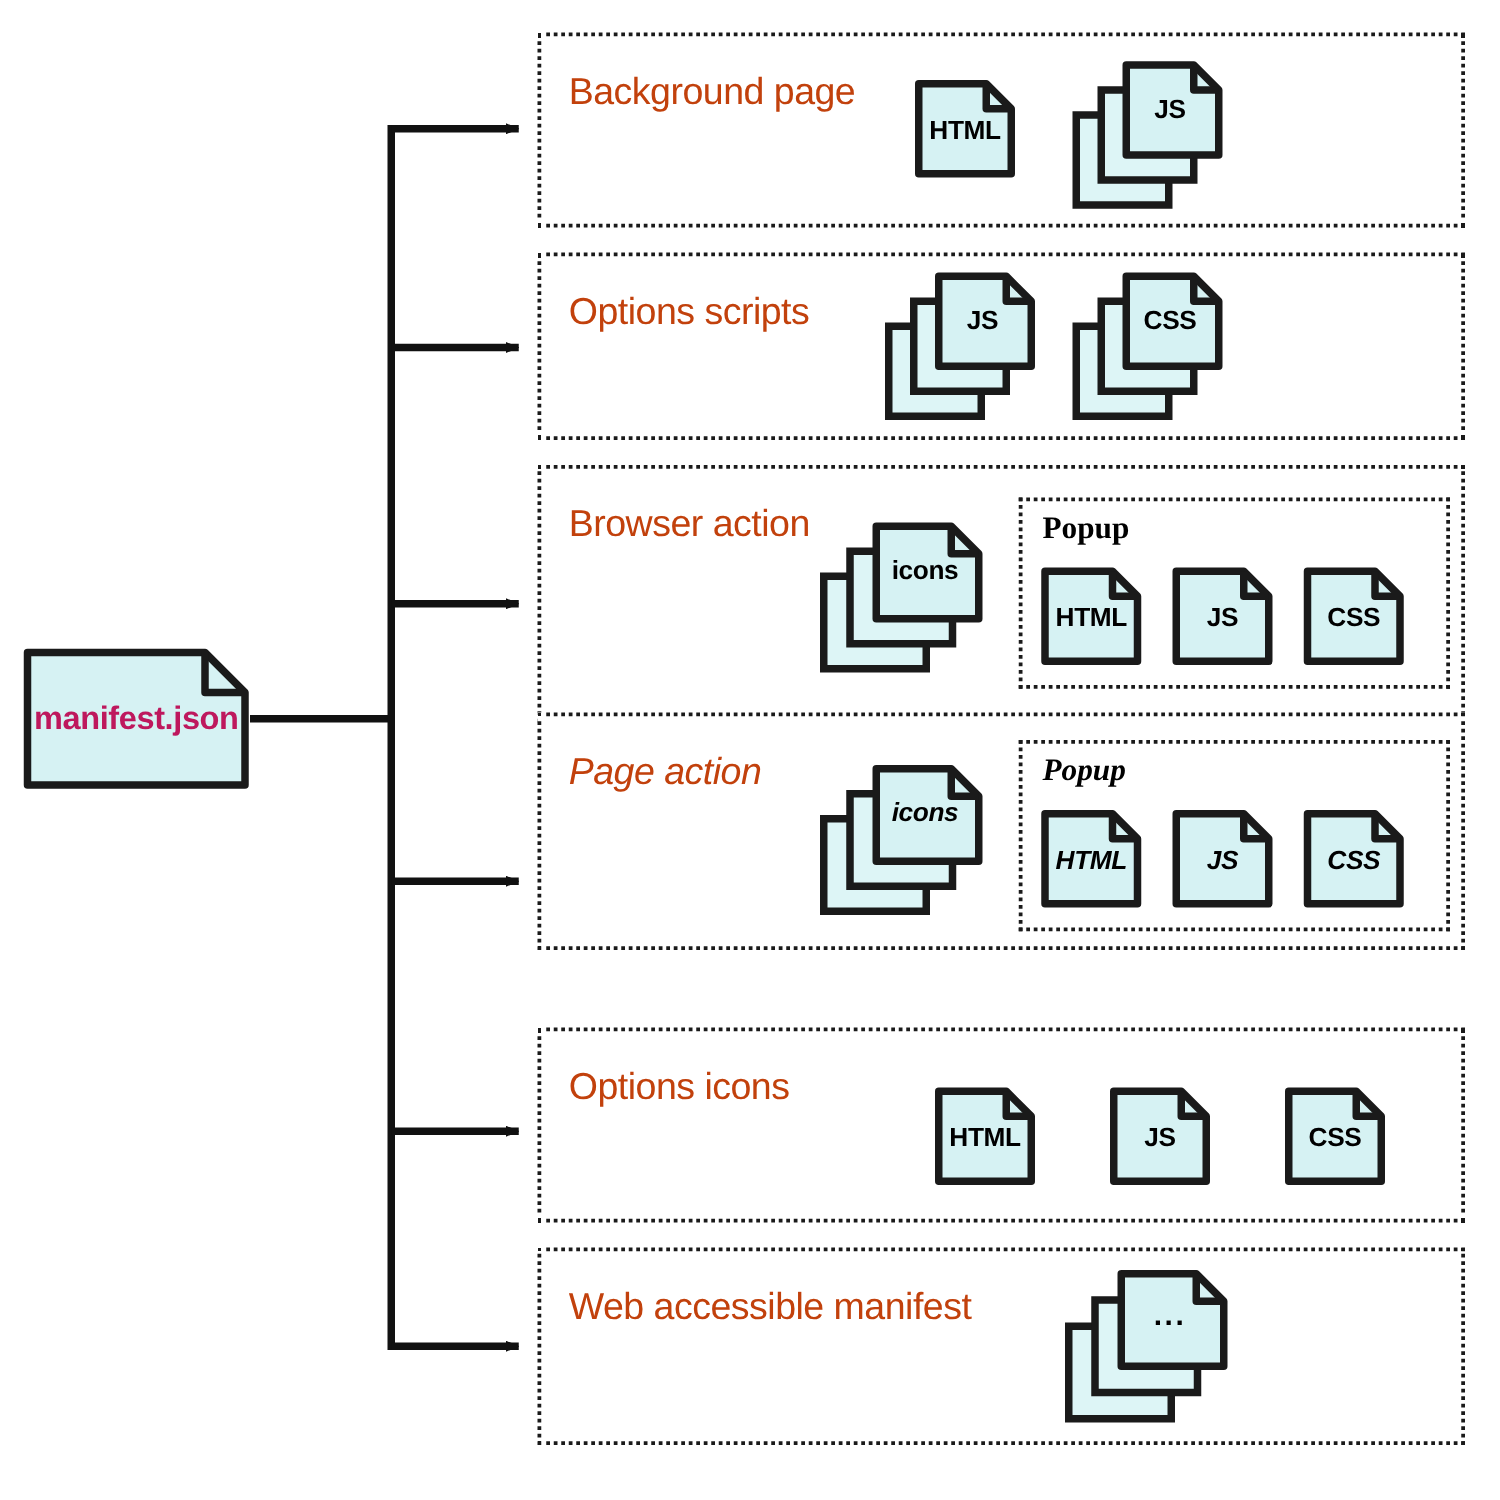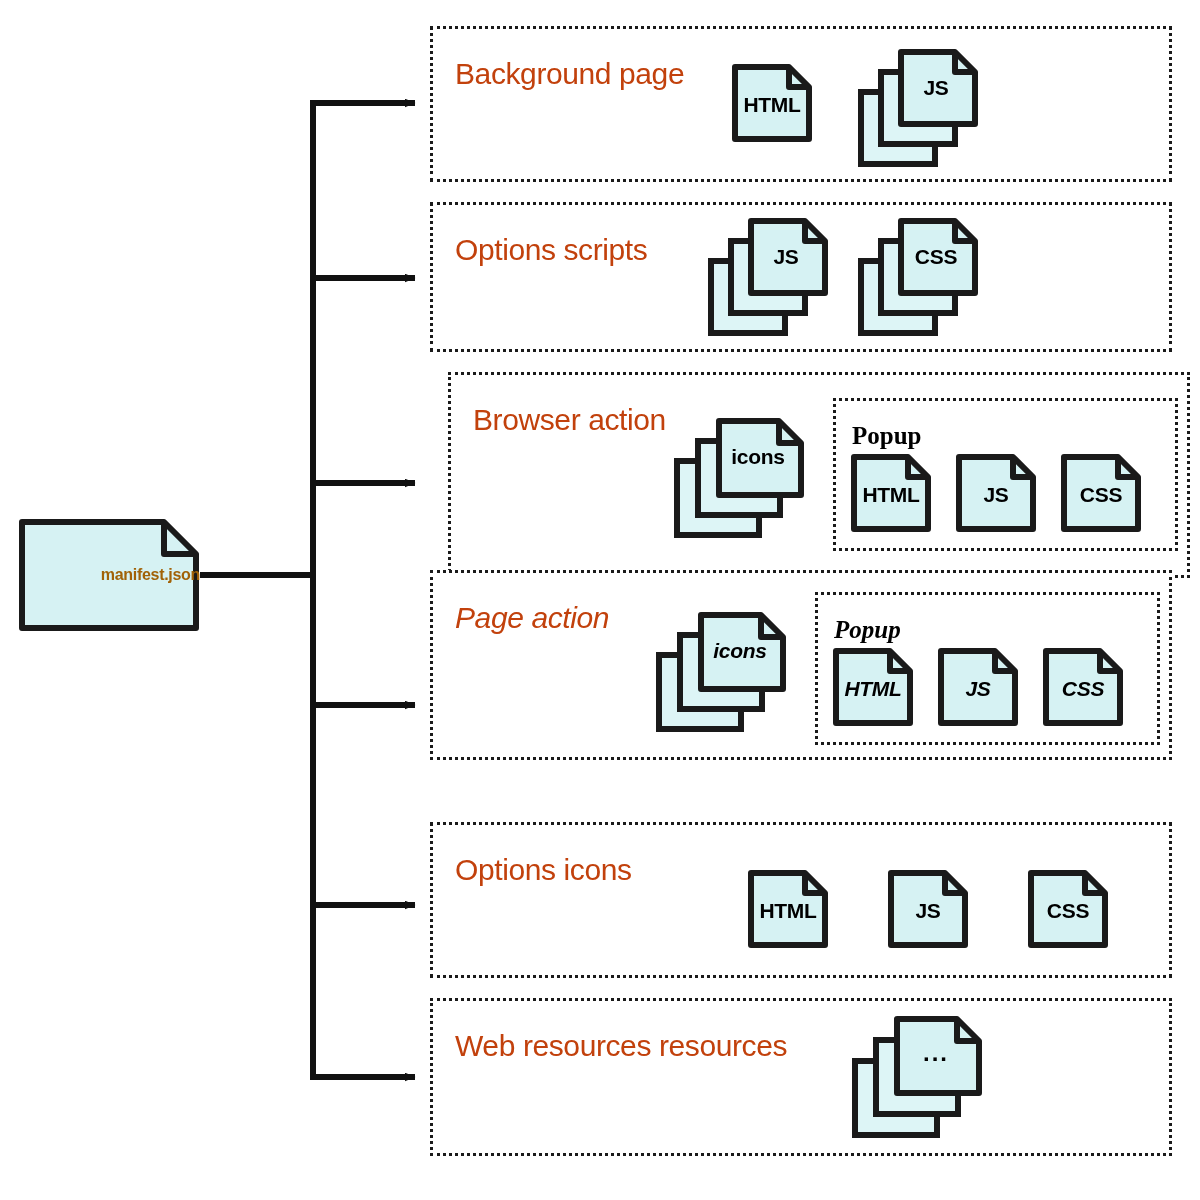--- a/index.html
+++ b/index.html
@@ -37,24 +37,24 @@
     top: 518px;
     width: 182px;
     height: 114px;
   }
   .manifest-node .doc-label {
     position: absolute;
     left: 0;
     top: 50%;
     transform: translateY(-50%);
     width: 100%;
-    text-align: right;
-    font-size: 16px;
+    text-align: center;
+    font-size: 26px;
     font-weight: bold;
-    color: #a16207;
+    color: #be185d;
     letter-spacing: -0.3px;
   }
 
   
   .section-box {
     position: absolute;
     border: 3px dotted #1a1a1a;
     background: #ffffff;
     box-sizing: border-box;
   }
@@ -78,21 +78,20 @@
   }
   .popup-title {
     position: absolute;
     left: 16px;
     top: 8px;
     font-size: 25px;
     font-weight: bold;
     color: #000;
     font-family: "Liberation Serif", serif;
     white-space: nowrap;
-    margin-top: 13px;
   }
 
   
   .doc {
     position: absolute;
   }
   .doc svg { display: block; }
   .doc-text {
     position: absolute;
     left: 0;
@@ -180,21 +179,21 @@
       <svg width="122" height="120" viewBox="0 0 122 120" xmlns="http://www.w3.org/2000/svg">
         <rect x="4" y="44" width="74" height="72" fill="#ddf5f6" stroke="#1a1a1a" stroke-width="6"></rect>
         <rect x="24" y="24" width="74" height="72" fill="#ddf5f6" stroke="#1a1a1a" stroke-width="6"></rect>
         <path d="M44,4 L98,4 L118,24 L118,76 L44,76 Z" fill="#d6f2f3" stroke="#1a1a1a" stroke-width="6" stroke-linejoin="round"></path>
         <path d="M98,4 L98,24 L118,24" fill="none" stroke="#1a1a1a" stroke-width="6" stroke-linejoin="round"></path>
       </svg>
       <div class="doc-text" style="top:28px; left:40px; width:78px;">CSS</div>
     </div>
   </div>
 
-  <div class="section-box" style="left:448px; top:372px; width:742px; height:206px;">
+  <div class="section-box" style="left:430px; top:372px; width:742px; height:206px;">
     <div class="section-title">Browser action</div>
 
     <div class="doc" style="left:222px; top:42px; width:132px; height:122px;">
       <svg width="132" height="122" viewBox="0 0 132 122" xmlns="http://www.w3.org/2000/svg">
         <rect x="4" y="44" width="82" height="74" fill="#ddf5f6" stroke="#1a1a1a" stroke-width="6"></rect>
         <rect x="25" y="24" width="82" height="74" fill="#ddf5f6" stroke="#1a1a1a" stroke-width="6"></rect>
         <path d="M46,4 L106,4 L128,26 L128,78 L46,78 Z" fill="#d6f2f3" stroke="#1a1a1a" stroke-width="6" stroke-linejoin="round"></path>
         <path d="M106,4 L106,26 L128,26" fill="none" stroke="#1a1a1a" stroke-width="6" stroke-linejoin="round"></path>
       </svg>
       <div class="doc-text" style="top:28px; left:42px; width:86px;">icons</div>
@@ -293,21 +292,21 @@
     <div class="doc" style="left:594px; top:44px; width:82px; height:80px;">
       <svg width="82" height="80" viewBox="0 0 82 80" xmlns="http://www.w3.org/2000/svg">
         <path d="M4,4 L58,4 L78,24 L78,76 L4,76 Z" fill="#d6f2f3" stroke="#1a1a1a" stroke-width="6" stroke-linejoin="round"></path>
         <path d="M58,4 L58,24 L78,24" fill="none" stroke="#1a1a1a" stroke-width="6" stroke-linejoin="round"></path>
       </svg>
       <div class="doc-text" style="top:30px;">CSS</div>
     </div>
   </div>
 
   <div class="section-box" style="left:430px; top:998px; width:742px; height:158px;">
-    <div class="section-title">Web resources resources</div>
+    <div class="section-title">Web accessible manifest</div>
 
     <div class="doc" style="left:418px; top:14px; width:132px; height:124px;">
       <svg width="132" height="124" viewBox="0 0 132 124" xmlns="http://www.w3.org/2000/svg">
         <rect x="4" y="46" width="82" height="74" fill="#ddf5f6" stroke="#1a1a1a" stroke-width="6"></rect>
         <rect x="25" y="25" width="82" height="74" fill="#ddf5f6" stroke="#1a1a1a" stroke-width="6"></rect>
         <path d="M46,4 L106,4 L128,26 L128,78 L46,78 Z" fill="#d6f2f3" stroke="#1a1a1a" stroke-width="6" stroke-linejoin="round"></path>
         <path d="M106,4 L106,26 L128,26" fill="none" stroke="#1a1a1a" stroke-width="6" stroke-linejoin="round"></path>
       </svg>
       <div class="doc-text small-dots" style="top:24px; left:42px; width:86px;">...</div>
     </div>

